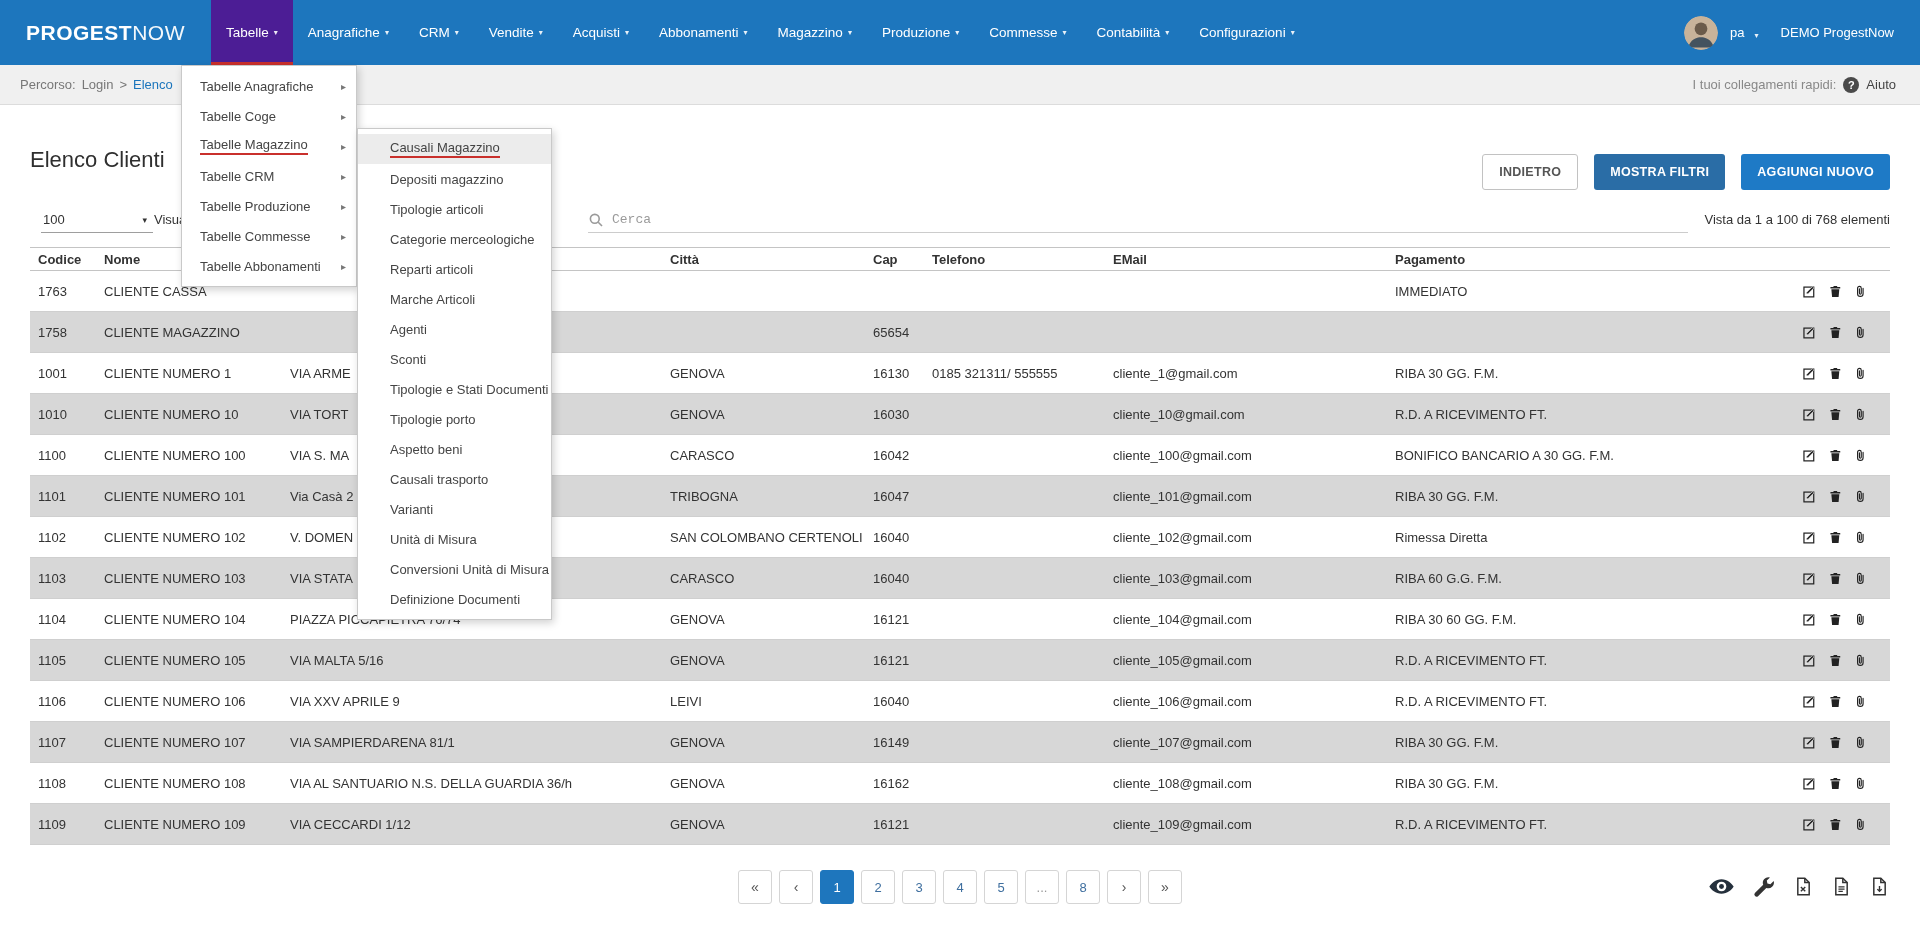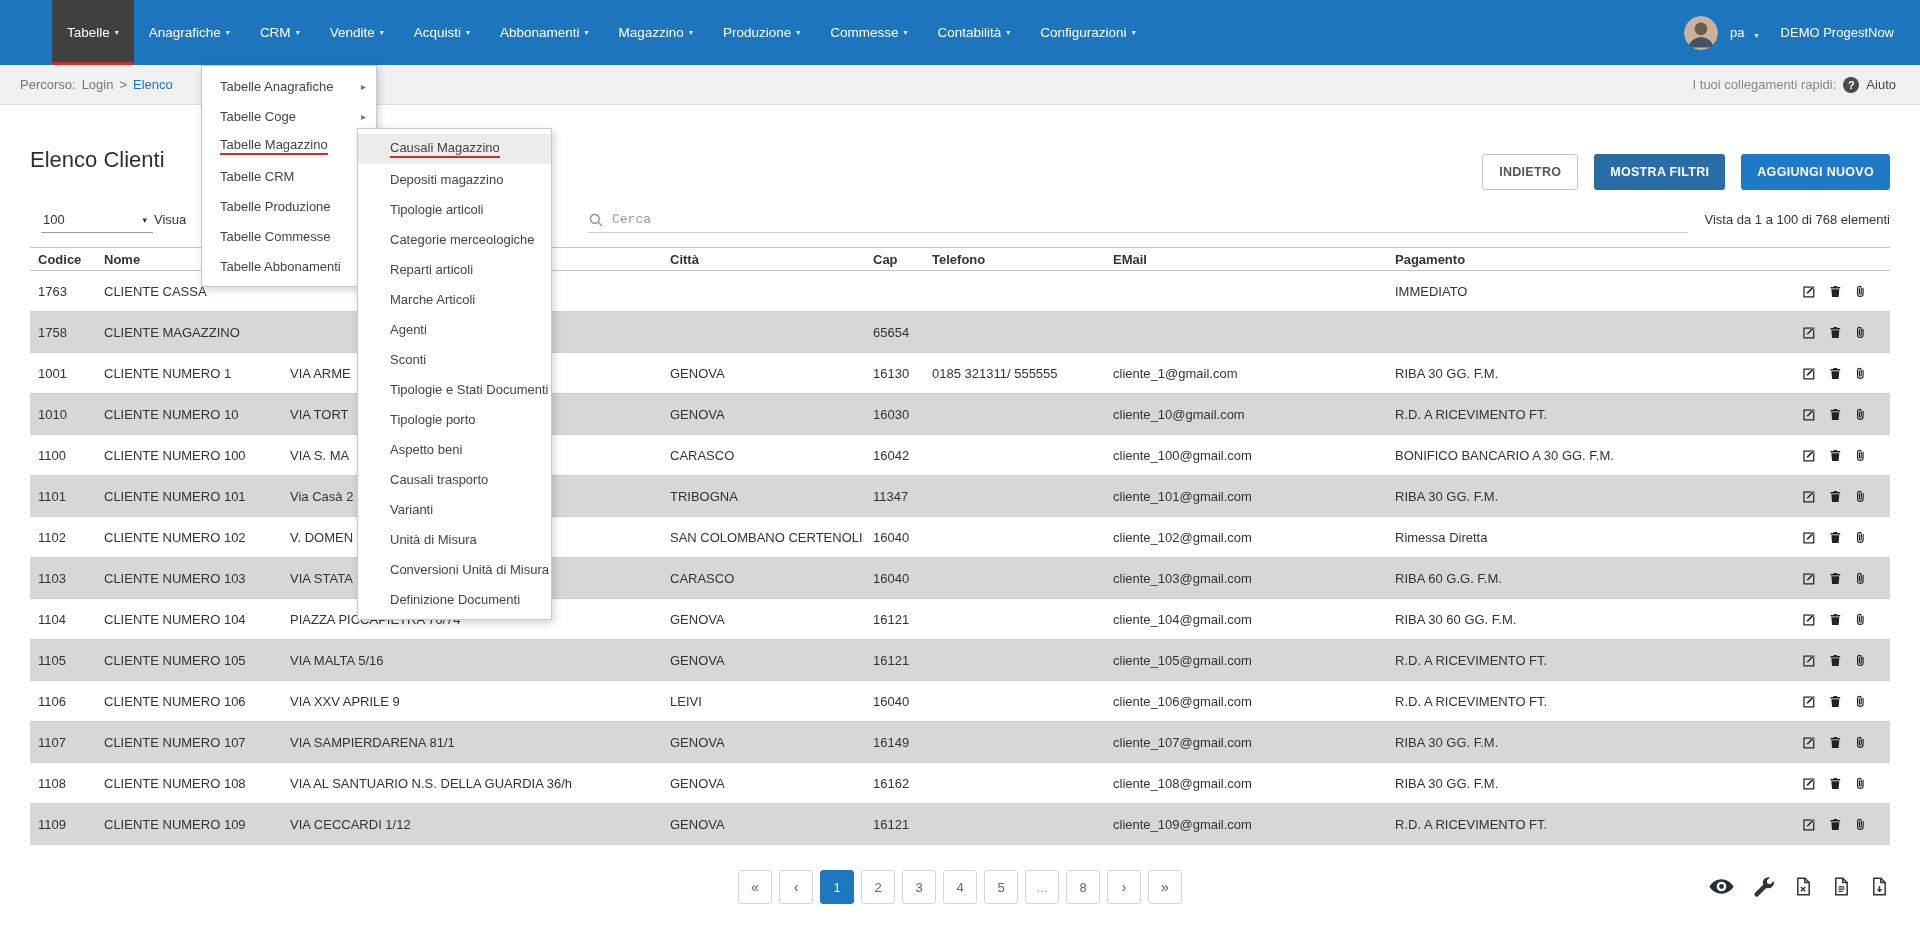--- a/index.html
+++ b/index.html
@@ -8,21 +8,21 @@
 
   
   .navbar { height:65px; background:#1d76bd; display:flex; align-items:stretch;
     padding:0 26px; position:relative; z-index:40; }
   .brand { display:flex; align-items:center; font-size:21px; color:#fff; letter-spacing:.5px; cursor:pointer; }
   .brand-bold { font-weight:700; }
   .brand-light { font-weight:300; opacity:.95; }
   .nav-list { display:flex; margin-left:26px; align-items:stretch; }
   .nav-item { display:flex; align-items:center; padding:0 15px; color:#fff; font-size:13.5px;
     cursor:pointer; position:relative; white-space:nowrap; }
-  .nav-item.active { background:#404040;justify-content:space-between; }
+  .nav-item.active { background:#4c1d95;justify-content:space-between; }
   .nav-item.active::after { content:""; position:absolute; left:0; right:0; bottom:0; height:3px; background:#c9302c; }
   .nav-caret { font-size:8px; margin-left:5px; opacity:.9; }
   .nav-right { margin-left:auto; display:flex; align-items:center; gap:12px; color:#fff; }
   .avatar { width:34px; height:34px; border-radius:50%; overflow:hidden; cursor:pointer; flex:0 0 auto; }
   .avatar svg { display:block; }
   .user-menu { font-size:13px; display:flex; gap:5px; align-items:flex-end; cursor:pointer; }
   .tenant { font-size:13px; margin-left:10px; white-space:nowrap; }
 
   
   .crumb-bar { height:40px; background:#f0f0f0; border-bottom:1px solid #dcdcdc; display:flex;
@@ -80,33 +80,37 @@
   .page-btn.active { background:#1e76bd; border-color:#1e76bd; color:#fff; }
   .page-btn.disabled { color:#999; cursor:default; }
   .page-btn.arrow { color:#555; font-size:14px; }
   .footer-icons { position:absolute; right:0; top:3px; display:flex; align-items:center; gap:17px; }
   .ficon { display:block; cursor:pointer; }
   .ficon svg { display:block; }
 
   
   .dropdown { position:absolute; background:#fff; border:1px solid #c9c9c9;
     box-shadow:2px 3px 8px rgba(0,0,0,.18); z-index:60; padding:5px 0; }
-  .menu-level1 { left:181px; top:65px; width:176px;margin-left:20px; }
+  .menu-level1 { left:181px; top:65px; width:176px; }
   .menu-level2 { left:357px; top:128px; width:195px; }
   .menu-item { height:30px; display:flex; align-items:center; justify-content:space-between;
     padding:0 10px 0 18px; font-size:13px; color:#444; cursor:pointer; white-space:nowrap; }
   .menu-level2 .menu-item { padding:0 12px 0 32px; }
   .menu-item.hovered { background:#ececec; }
   .menu-item.underlined .menu-label { border-bottom:2px solid #c9302c; padding-bottom:1px; }
   .submenu-arrow { color:#777; font-size:10px; }
 </style>
 </head>
 <body>
 
 <header class="navbar">
+  <div class="brand">
+    <span class="brand-bold">PROGEST</span>
+      <span class="brand-light">NOW</span>
+  </div>
   <nav class="nav-list">
 
       <div class="nav-item active">
         <span class="nav-label">Tabelle</span>
         <span class="nav-caret">▾</span>
       </div>
 
       <div class="nav-item">
         <span class="nav-label">Anagrafiche</span>
         <span class="nav-caret">▾</span>
@@ -376,21 +380,21 @@
               </svg>
             </span>
           </div>
         </div>
 
         <div class="trow">
           <div class="td">1101</div>
           <div class="td">CLIENTE NUMERO 101</div>
           <div class="td">Via Casà 2</div>
           <div class="td">TRIBOGNA</div>
-          <div class="td">11347</div>
+          <div class="td">16047</div>
           <div class="td"></div>
           <div class="td">cliente_101@gmail.com</div>
           <div class="td">RIBA 30 GG. F.M.</div>
           <div class="td td-actions">
             <span class="act">
               <svg viewBox="0 0 24 24">
                 <rect x="3.2" y="4.8" width="16" height="16" fill="none" stroke="#222" stroke-width="2"></rect>
                 <path d="M10 15.5l-3 .7.7-3L16.9 4l2.4 2.4L10 15.5z" fill="#222" stroke="#fff" stroke-width="1"></path>
               </svg>
             </span>

